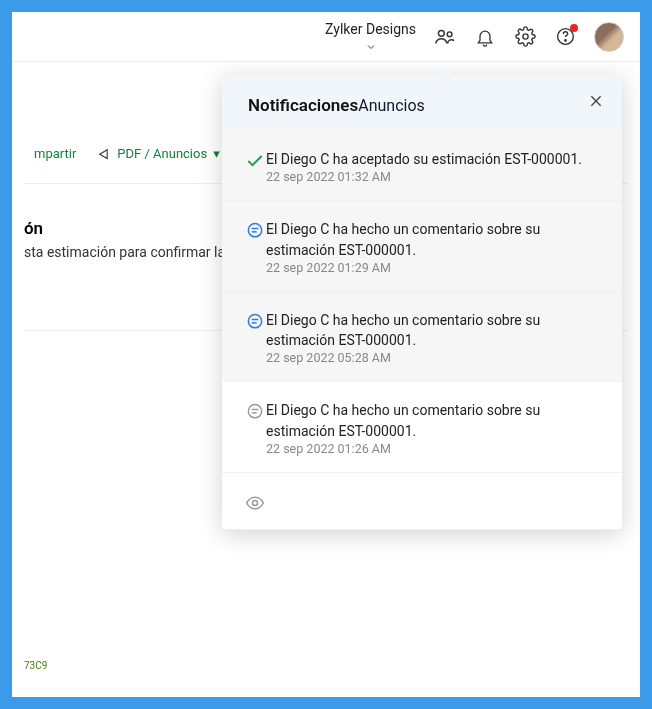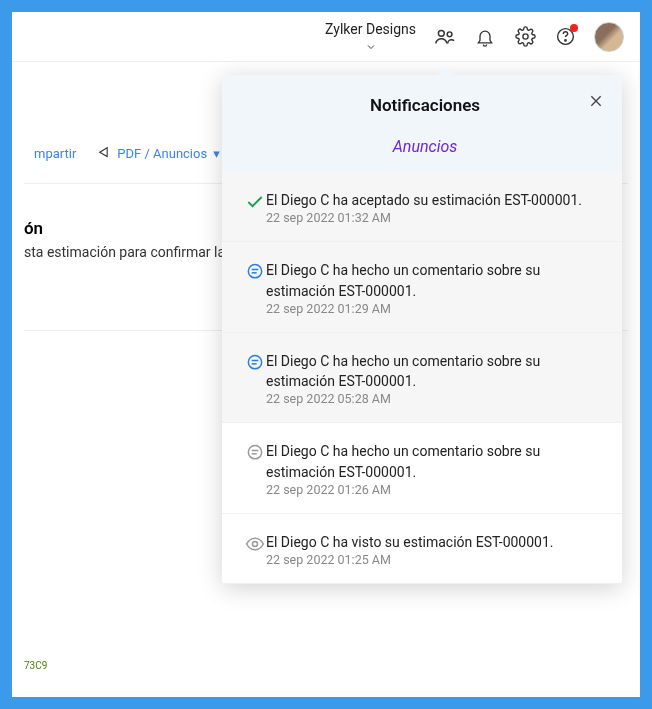--- a/index.html
+++ b/index.html
@@ -70,23 +70,23 @@
     }
     .toolbar {
       display: flex;
       gap: 2px;
       padding: 60px 0 18px 0;
       border-bottom: 1px solid #eee;
     }
     .toolbar-btn {
       font-size: 13px;
       padding: 4px 10px;
-      color: #3b82f6;
-      display: flex;
-      align-items: flex-start;
+      color: #15803d;
+      display: flex;
+      align-items: flex-end;
       gap: 6px;
       cursor: pointer;
     }
     .section-head {
       font-size: 17px;
       font-weight: 600;
       padding: 34px 0 6px 0;
     }
     .section-text {
       font-size: 14px;
@@ -119,31 +119,29 @@
       width: 0; height: 0;
       border-left: 8px solid transparent;
       border-right: 8px solid transparent;
       border-bottom: 8px solid #f1f6fb;
     }
     .notif-header {
       background: #f1f6fb;
       padding: 20px 20px 16px 26px;
       display: flex;
       align-items: center;
-      gap: 22px;
       position: relative;
       border-radius: 4px 4px 0 0;
-      flex-direction: column;
     }
     .notif-tab {
       font-size: 17px;
       cursor: pointer;
     }
     .notif-tab.active { font-weight: 600; color: #111; }
-    .notif-tab.link { color: #6d28d9; font-weight: 400; font-size: 16px; font-style: italic; }
+    .notif-tab.link { color: #0f172a; font-weight: 400; font-size: 16px; }
     .notif-close {
       position: absolute;
       right: 18px;
       top: 18px;
       cursor: pointer;
       color: #444;
     }
     .notif-item {
       display: flex;
       padding: 18px 20px 16px 22px;
@@ -302,20 +300,16 @@
             <div class="notif-time">22 sep 2022 01:26 AM</div>
           </div>
         </div>
         <div class="notif-item">
           <div class="notif-icon">
             <svg width="20" height="20" viewBox="0 0 24 24" fill="none" stroke="#999" stroke-width="1.8">
               <path d="M2 12s3.5-7 10-7 10 7 10 7-3.5 7-10 7-10-7-10-7z"></path>
               <circle cx="12" cy="12" r="3"></circle>
             </svg>
           </div>
-          <div class="notif-body">
-            <div class="notif-text">El Diego C ha visto su estimación EST-000001.</div>
-            <div class="notif-time">22 sep 2022 01:25 AM</div>
-          </div>
         </div>
       </div>
   </div>
 </div>
 
 </body></html>

